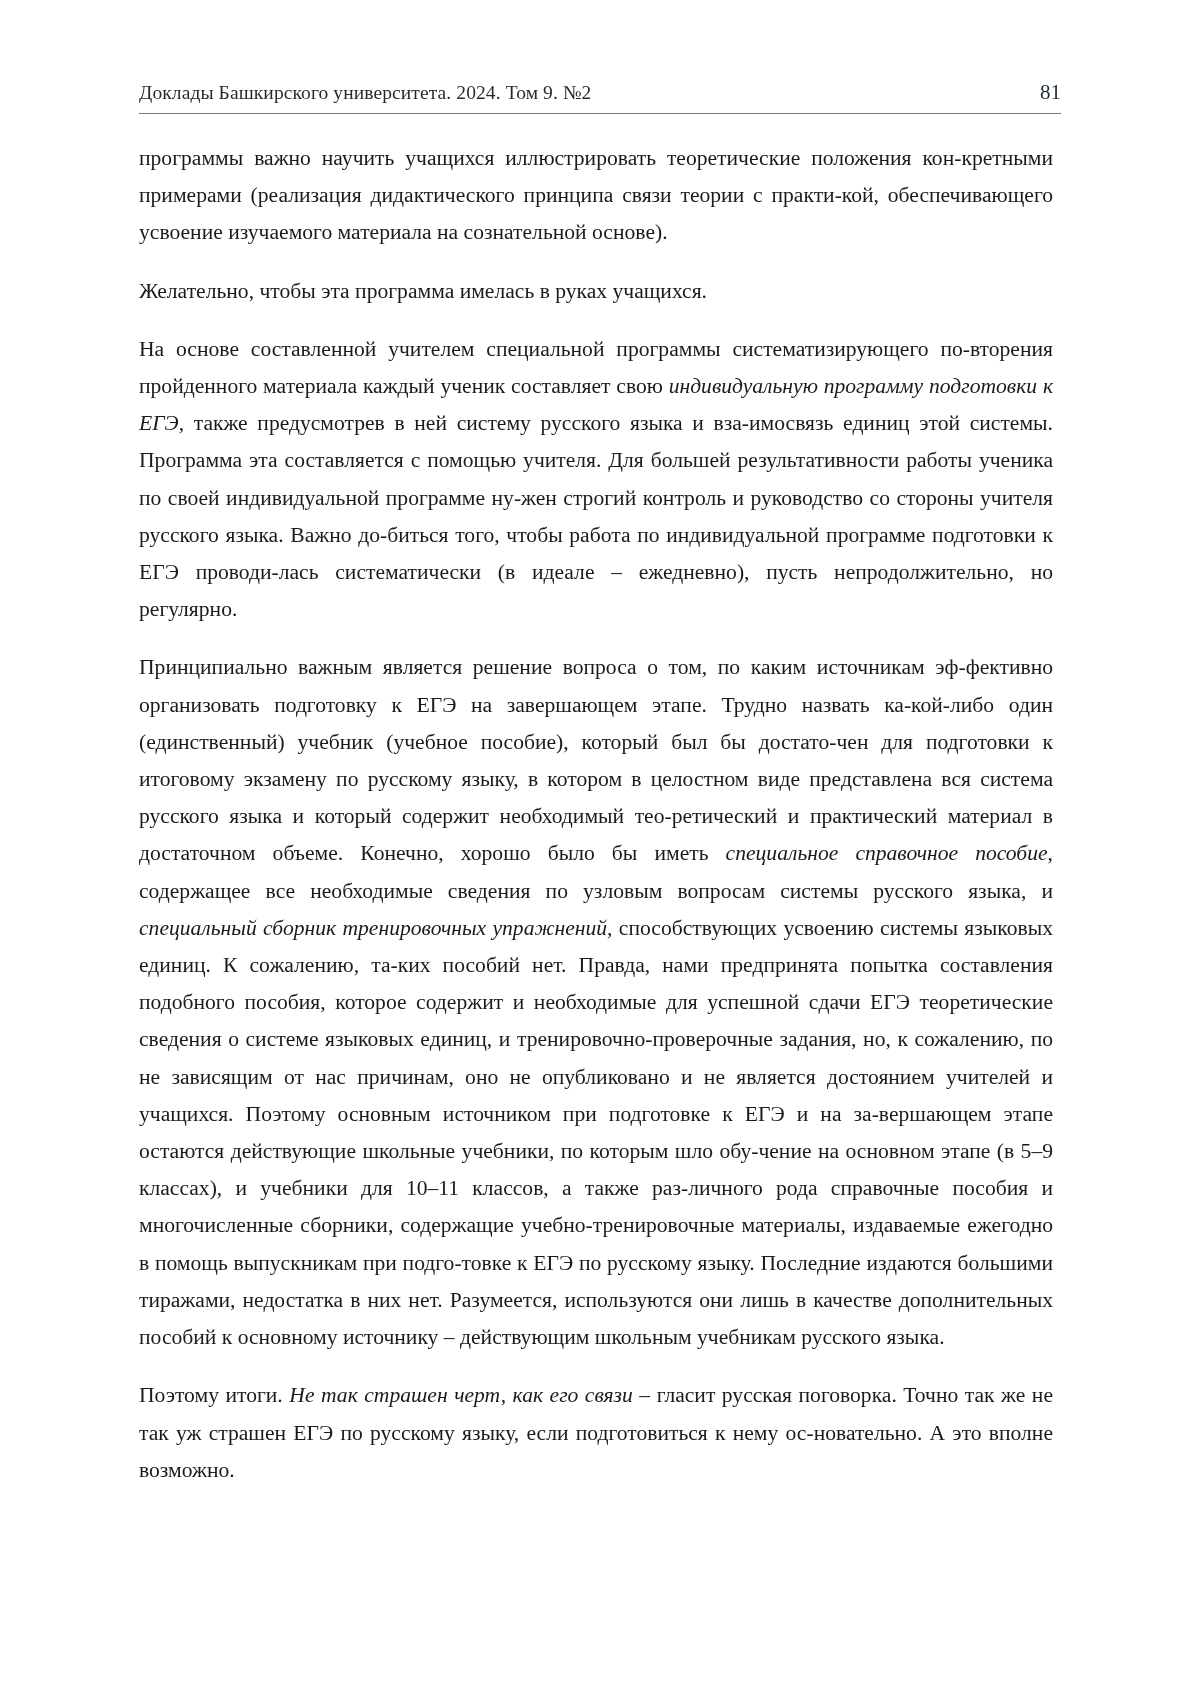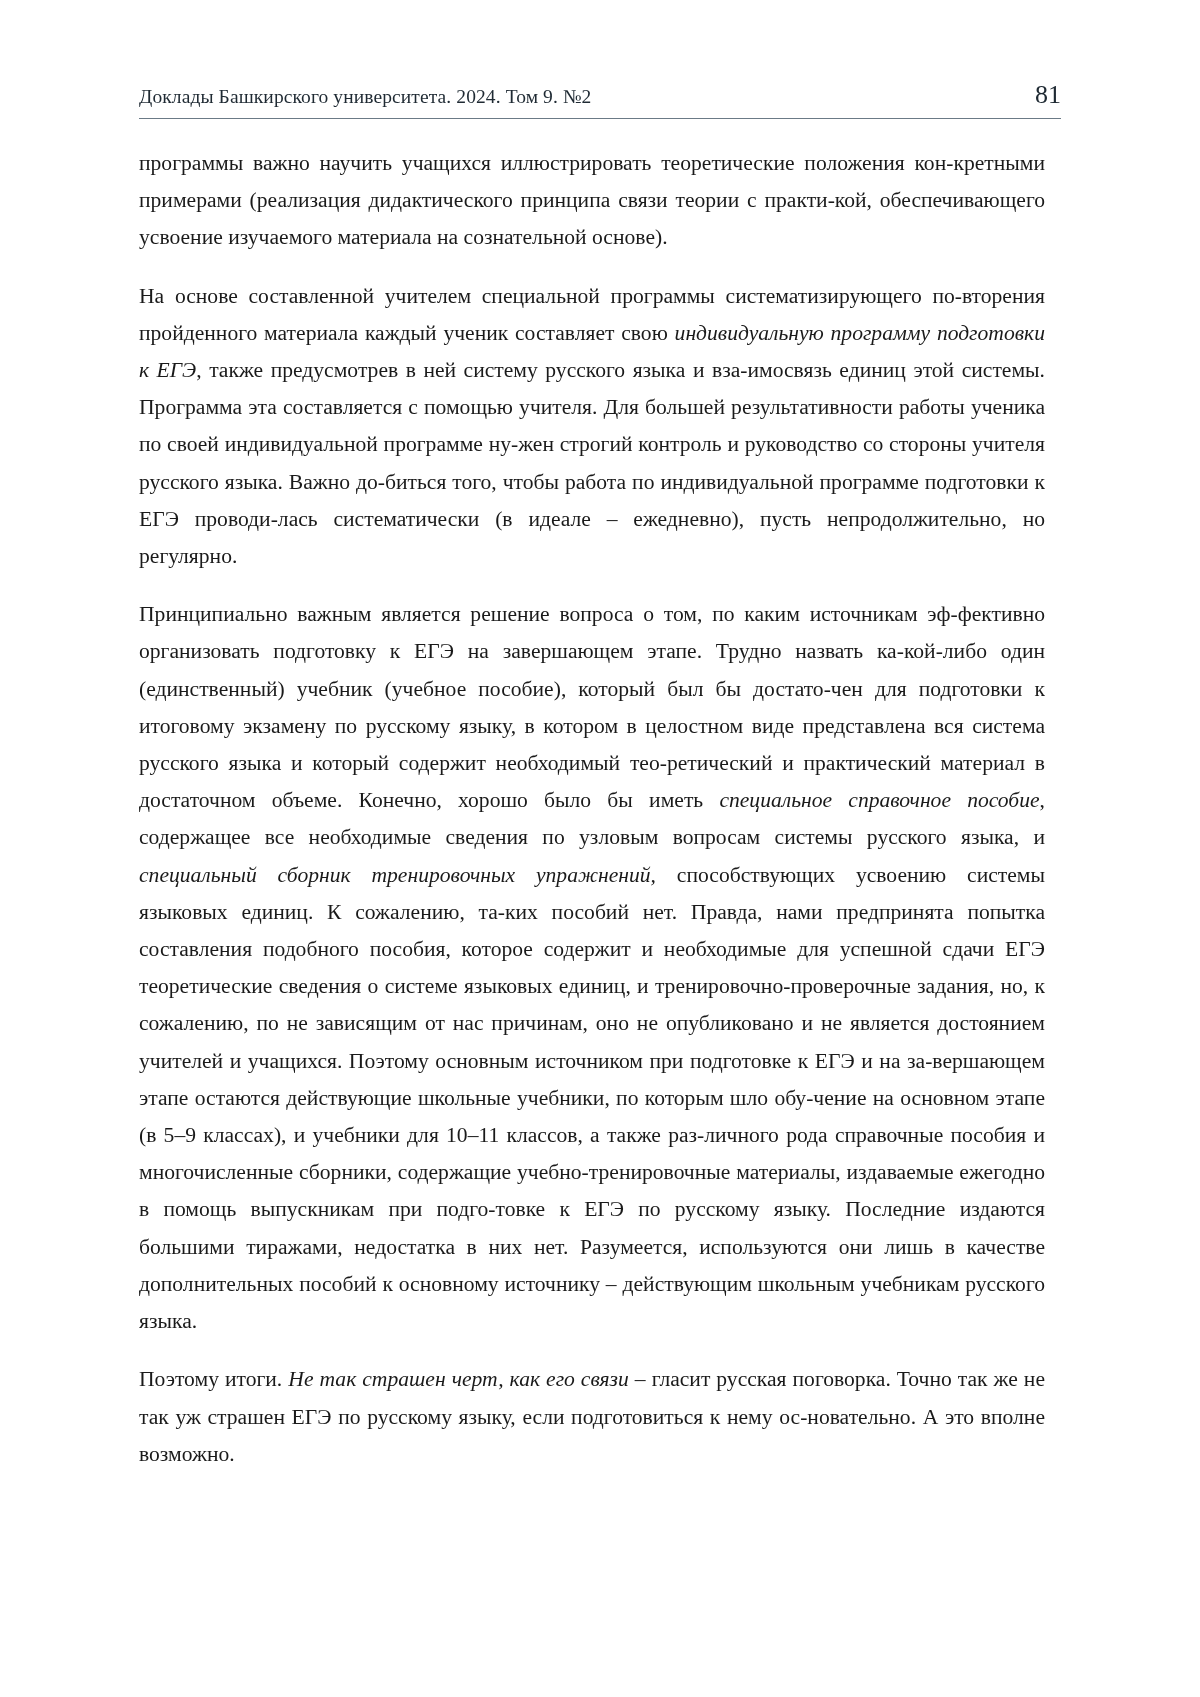--- a/index.html
+++ b/index.html
@@ -29,27 +29,27 @@
     justify-content: space-between;
     font-size: 19.5px;
     color: #1f2a33;
     padding-bottom: 8px;
     border-bottom: 1.2px solid #6b7a86;
   }
   .running-head .journal {
     letter-spacing: 0.1px;
   }
   .running-head .pageno {
-    font-size: 26px;
+    font-size: 21px;
   }
   .body-text {
     margin-top: 26px;
   }
   p.para {
-    margin: 0 16px 21px 0;
+    margin: 0 8px 21px 0;
     font-size: 21.6px;
     line-height: 37.2px;
     text-align: justify;
     text-justify: inter-word;
     hyphens: manual;
   }
   p.para:last-child {
     margin-bottom: 0;
   }
   i {
@@ -62,19 +62,20 @@
 <div class="page">
   <div class="content">
 
     <div class="running-head">
       <span class="journal">Доклады Башкирского университета. 2024. Том 9. №2</span>
       <span class="pageno">81</span>
     </div>
 
     <div class="body-text">
       <p class="para"><span>программы важно научить учащихся иллюстрировать теоретические положения кон-кретными примерами (реализация дидактического принципа связи теории с практи-кой, обеспечивающего усвоение изучаемого материала на сознательной основе).</span></p>
+      <p class="para"><span>Желательно, чтобы эта программа имелась в руках учащихся.</span></p>
       <p class="para"><span>На основе составленной учителем специальной программы систематизирующего по-вторения пройденного материала каждый ученик составляет свою </span><i>индивидуальную программу подготовки к ЕГЭ</i><span>, также предусмотрев в ней систему русского языка и вза-имосвязь единиц этой системы. Программа эта составляется с помощью учителя. Для большей результативности работы ученика по своей индивидуальной программе ну-жен строгий контроль и руководство со стороны учителя русского языка. Важно до-биться того, чтобы работа по индивидуальной программе подготовки к ЕГЭ проводи-лась систематически (в идеале – ежедневно), пусть непродолжительно, но регулярно.</span></p>
       <p class="para"><span>Принципиально важным является решение вопроса о том, по каким источникам эф-фективно организовать подготовку к ЕГЭ на завершающем этапе. Трудно назвать ка-кой-либо один (единственный) учебник (учебное пособие), который был бы достато-чен для подготовки к итоговому экзамену по русскому языку, в котором в целостном виде представлена вся система русского языка и который содержит необходимый тео-ретический и практический материал в достаточном объеме. Конечно, хорошо было бы иметь </span><i>специальное справочное пособие</i><span>, содержащее все необходимые сведения по узловым вопросам системы русского языка, и </span><i>специальный сборник тренировочных упражнений,</i><span> способствующих усвоению системы языковых единиц. К сожалению, та-ких пособий нет. Правда, нами предпринята попытка составления подобного пособия, которое содержит и необходимые для успешной сдачи ЕГЭ теоретические сведения о системе языковых единиц, и тренировочно-проверочные задания, но, к сожалению, по не зависящим от нас причинам, оно не опубликовано и не является достоянием учителей и учащихся. Поэтому основным источником при подготовке к ЕГЭ и на за-вершающем этапе остаются действующие школьные учебники, по которым шло обу-чение на основном этапе (в 5–9 классах), и учебники для 10–11 классов, а также раз-личного рода справочные пособия и многочисленные сборники, содержащие учебно-тренировочные материалы, издаваемые ежегодно в помощь выпускникам при подго-товке к ЕГЭ по русскому языку. Последние издаются большими тиражами, недостатка в них нет. Разумеется, используются они лишь в качестве дополнительных пособий к основному источнику – действующим школьным учебникам русского языка.</span></p>
       <p class="para"><span>Поэтому итоги. </span><i>Не так страшен черт, как его связи</i><span> – гласит русская поговорка. Точно так же не так уж страшен ЕГЭ по русскому языку, если подготовиться к нему ос-новательно. А это вполне возможно.</span></p>
     </div>
 
   </div>
 </div>
 
 </body></html>

